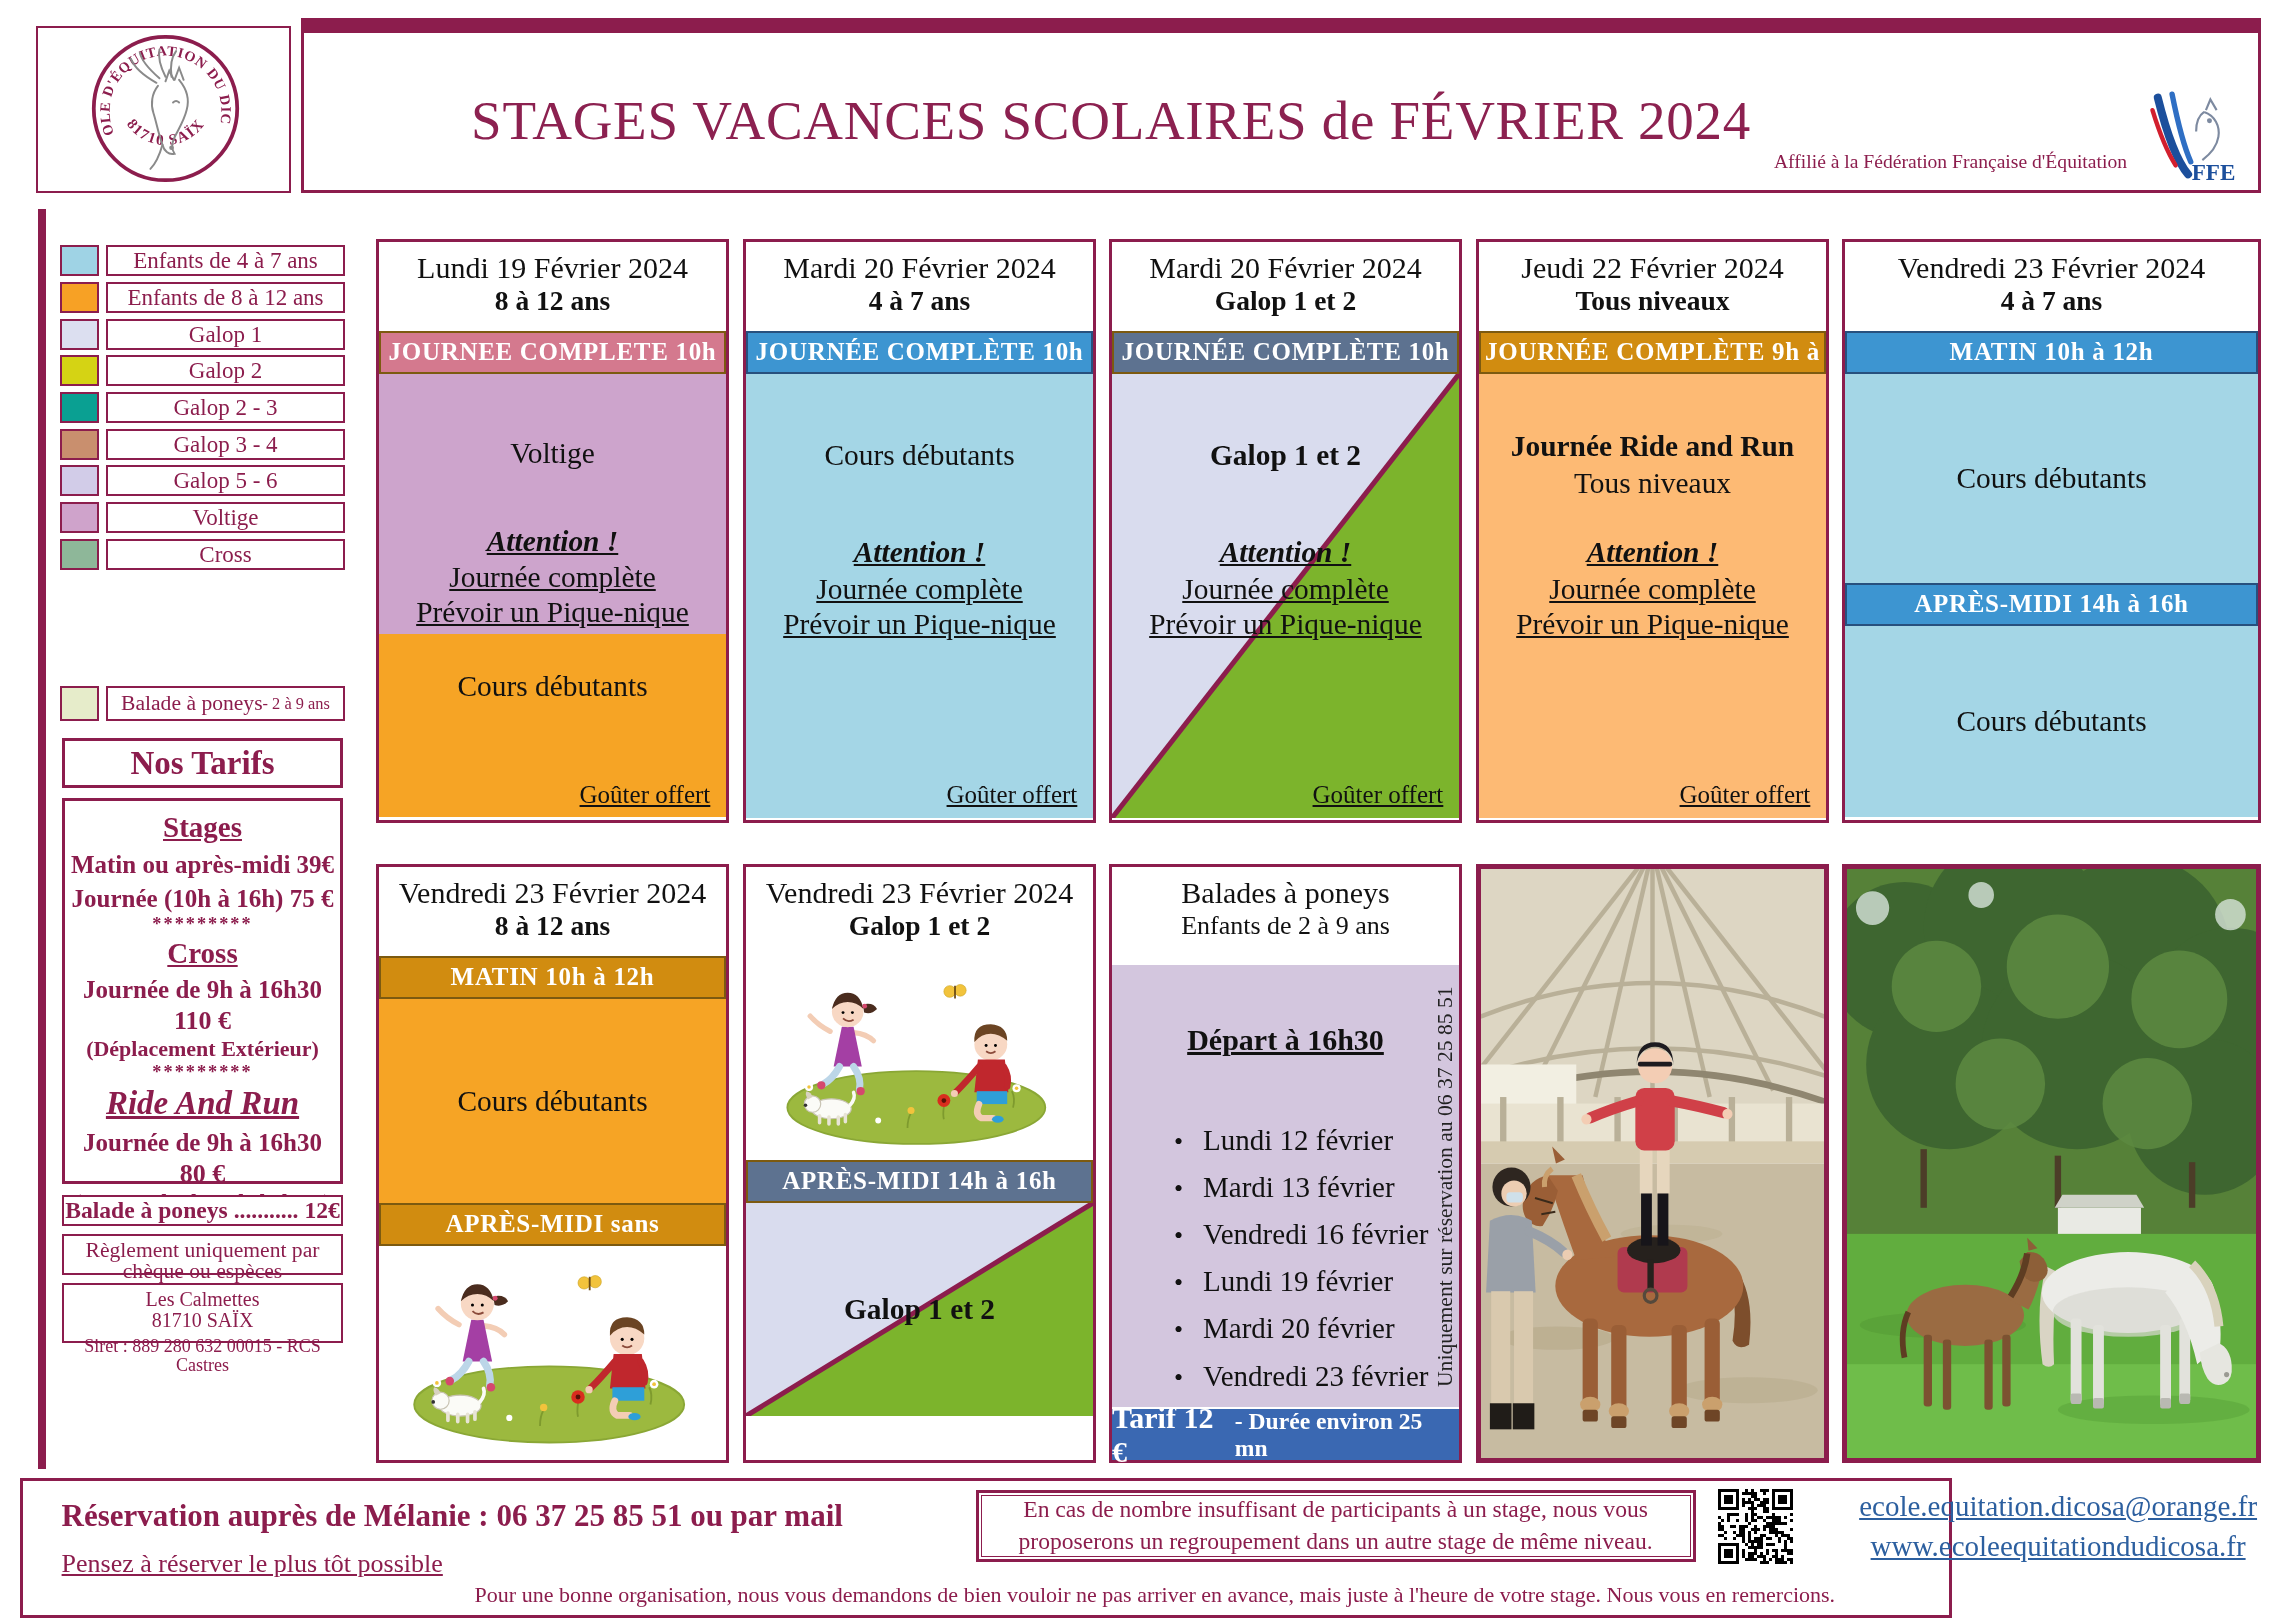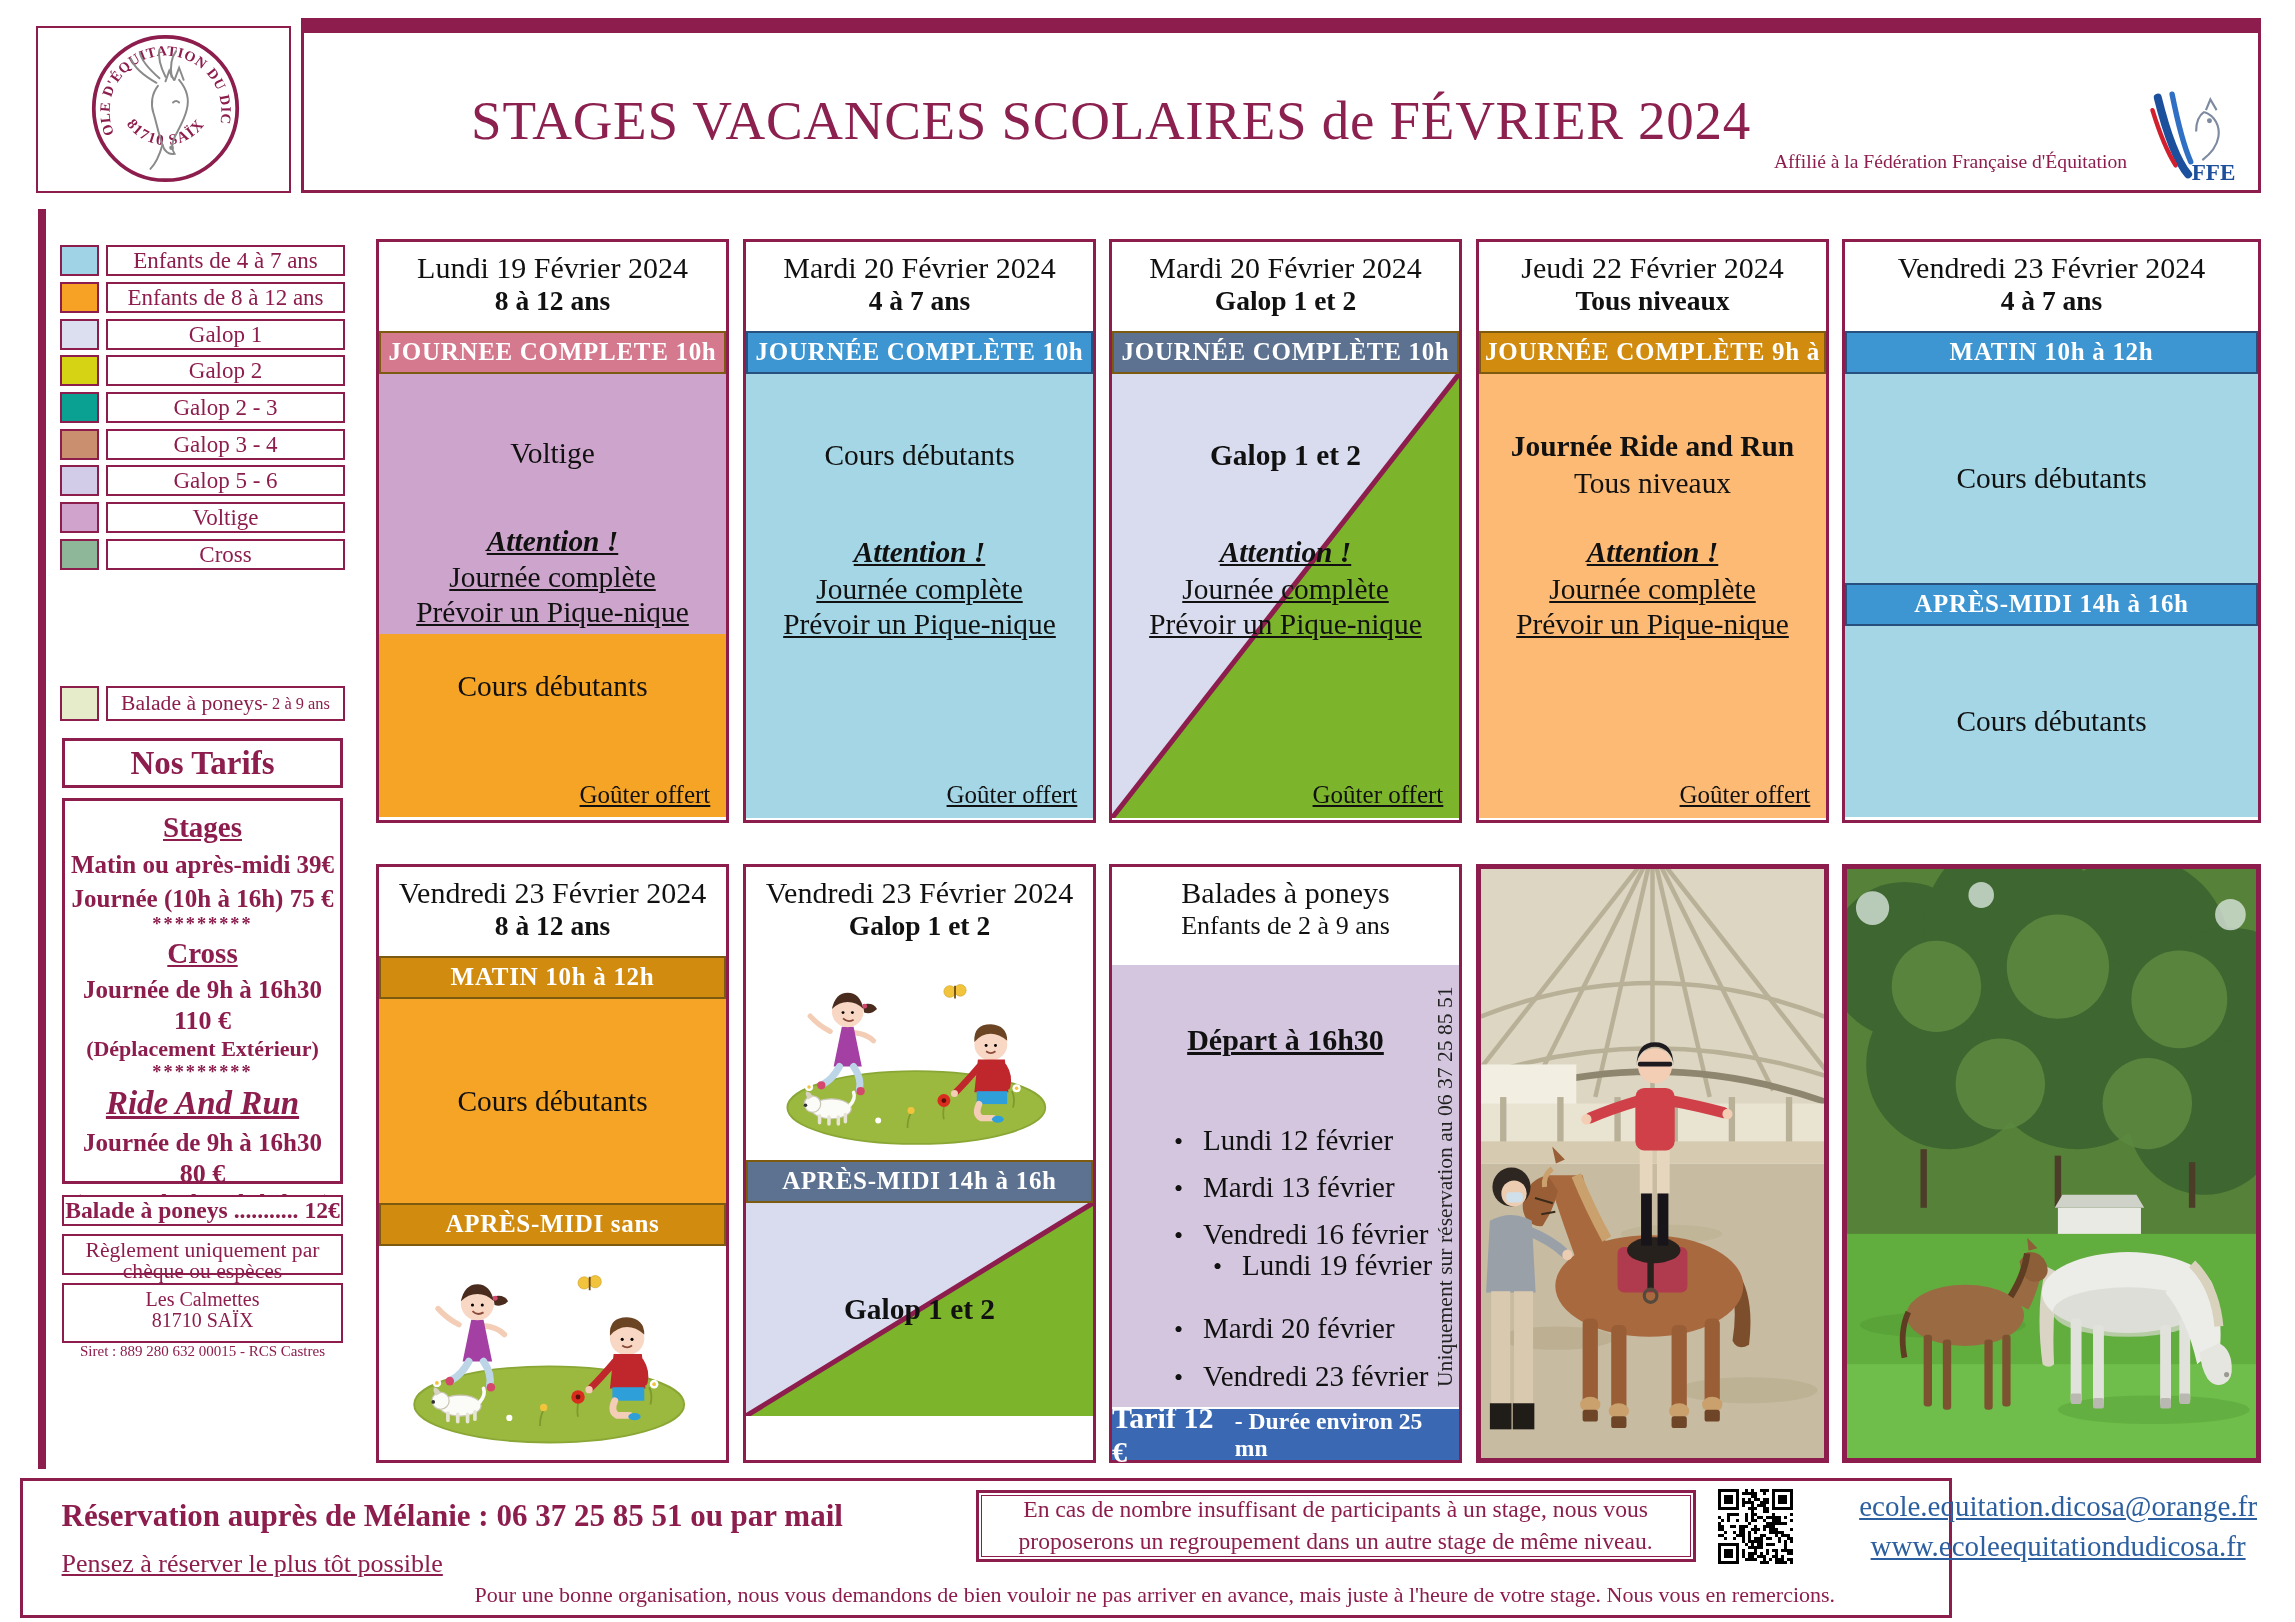--- a/index.html
+++ b/index.html
@@ -265,21 +265,21 @@
   </div>
 
   <div class="sb-box" style="top:1234px;height:41px;border-width:2.6px;font-size:21.6px;line-height:1.0;padding-top:3.9px;">
     <div>Règlement uniquement par</div>
     <div>chèque ou espèces</div>
   </div>
 
   <div class="sb-box" style="top:1283px;height:60px;border-width:2.6px;font-size:20px;line-height:1.05;padding-top:3.9px;">
     <div>Les Calmettes</div>
     <div>81710 SAÏX</div>
-    <div style="font-size:15px;margin-top:13px;">Siret : 889 280 632 00015 - RCS Castres</div>
+    <div style="font-size:18px;margin-top:6px;">Siret : 889 280 632 00015 - RCS Castres</div>
   </div>
 
   <div class="card" style="left:376px;top:239px;width:353px;height:584px;">
     <div class="card-head">
       <div class="c-date">Lundi 19 Février 2024</div>
       <div class="c-level">8 à 12 ans</div>
     </div>
     <div class="banner" style="background-color: rgb(212, 121, 142);"><span>JOURNEE COMPLETE 10h à 16h</span></div>
     <div class="cbody" style="height:444px;">
       <div style="position:absolute;inset:0;">
@@ -402,21 +402,21 @@
   <div class="card" style="left:1109px;top:864px;width:353px;height:599px;">
     <div class="card-head" style="height:98px;">
       <div class="c-date">Balades à poneys</div>
       <div style="font-size:26px;">Enfants de 2 à 9 ans</div>
     </div>
     <div class="cbody" style="height: 442px; background-color: rgb(211, 198, 222);">
       <span class="bt b u" style="top:58px;font-size:30px;">Départ à 16h30</span>
       <div class="b-row" style="top:159px;"><span class="dot">•</span><span>Lundi 12 février</span></div>
       <div class="b-row" style="top:206px;"><span class="dot">•</span><span>Mardi 13 février</span></div>
       <div class="b-row" style="top:253px;"><span class="dot">•</span><span>Vendredi 16 février</span></div>
-      <div class="b-row" style="top:284px;margin-left:39px;"><span class="dot">•</span><span>Lundi 19 février</span></div>
+      <div class="b-row" style="top:300px;"><span class="dot">•</span><span>Lundi 19 février</span></div>
       <div class="b-row" style="top:347px;"><span class="dot">•</span><span>Mardi 20 février</span></div>
       <div class="b-row" style="top:395px;"><span class="dot">•</span><span>Vendredi 23 février</span></div>
       <div class="vnote">Uniquement sur réservation au 06 37 25 85 51</div>
     </div>
     <div class="c8-footer" style="background-color: rgb(58, 104, 178);">
       <span style="font-size:30px;">Tarif 12 €</span>
       <span style="font-size:23.6px;"> - Durée environ 25 mn</span>
     </div>
   </div>
 

